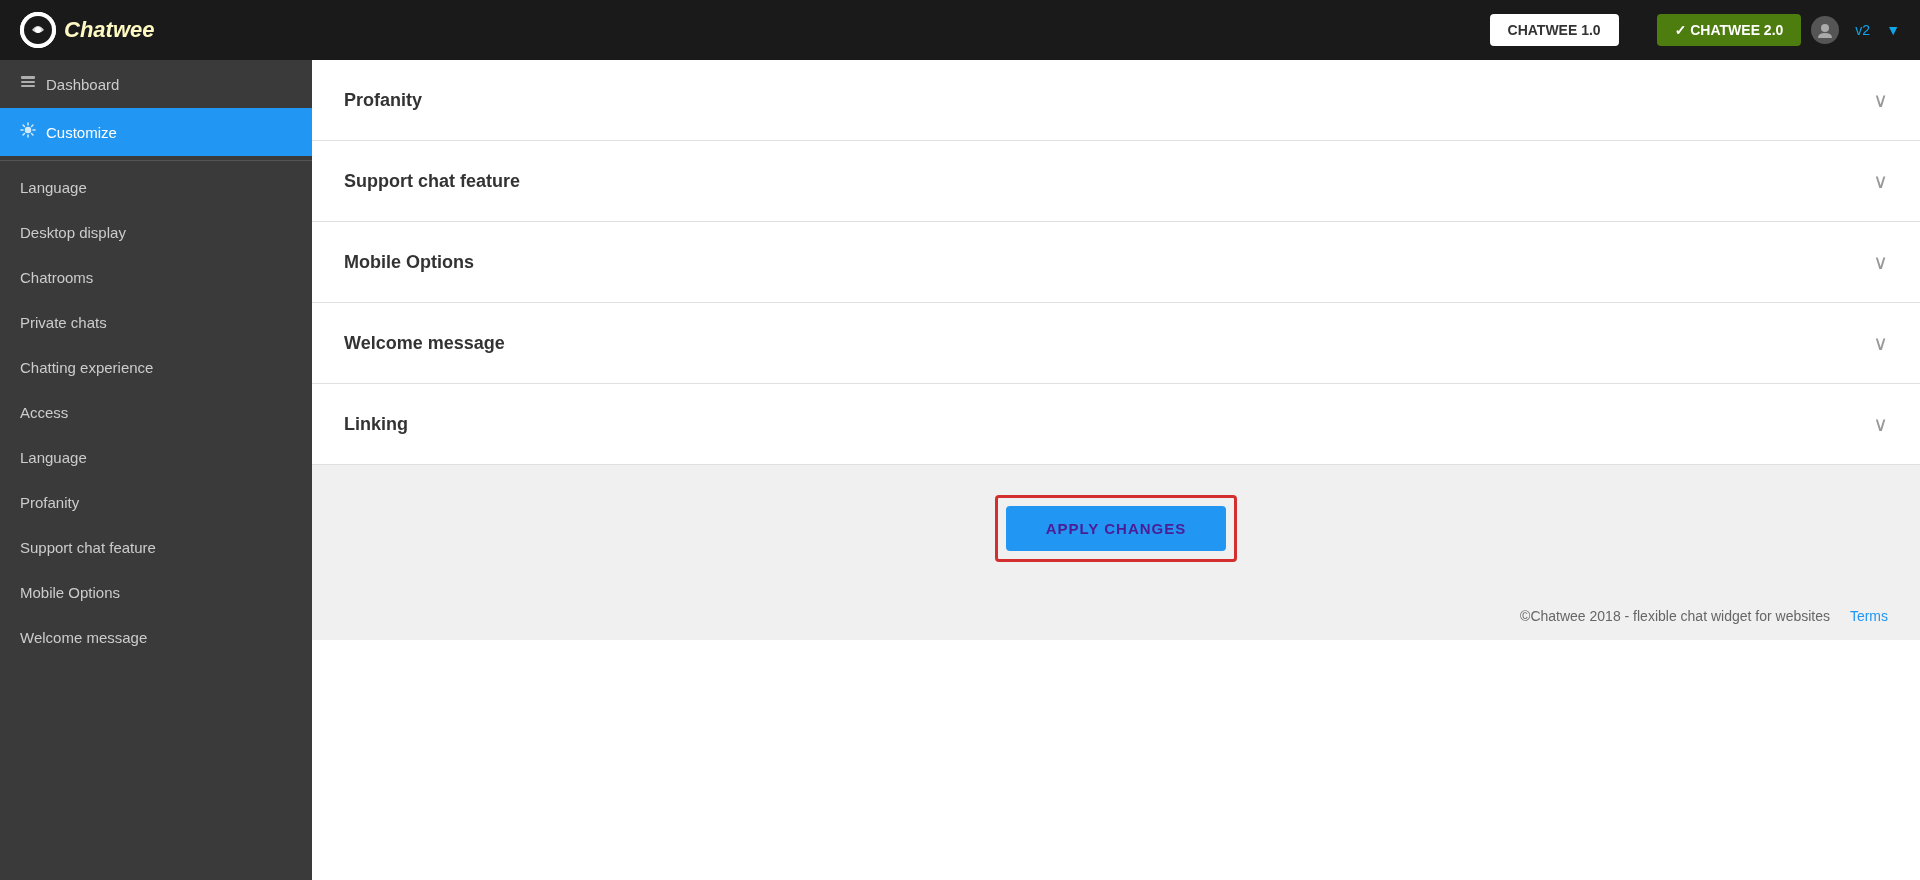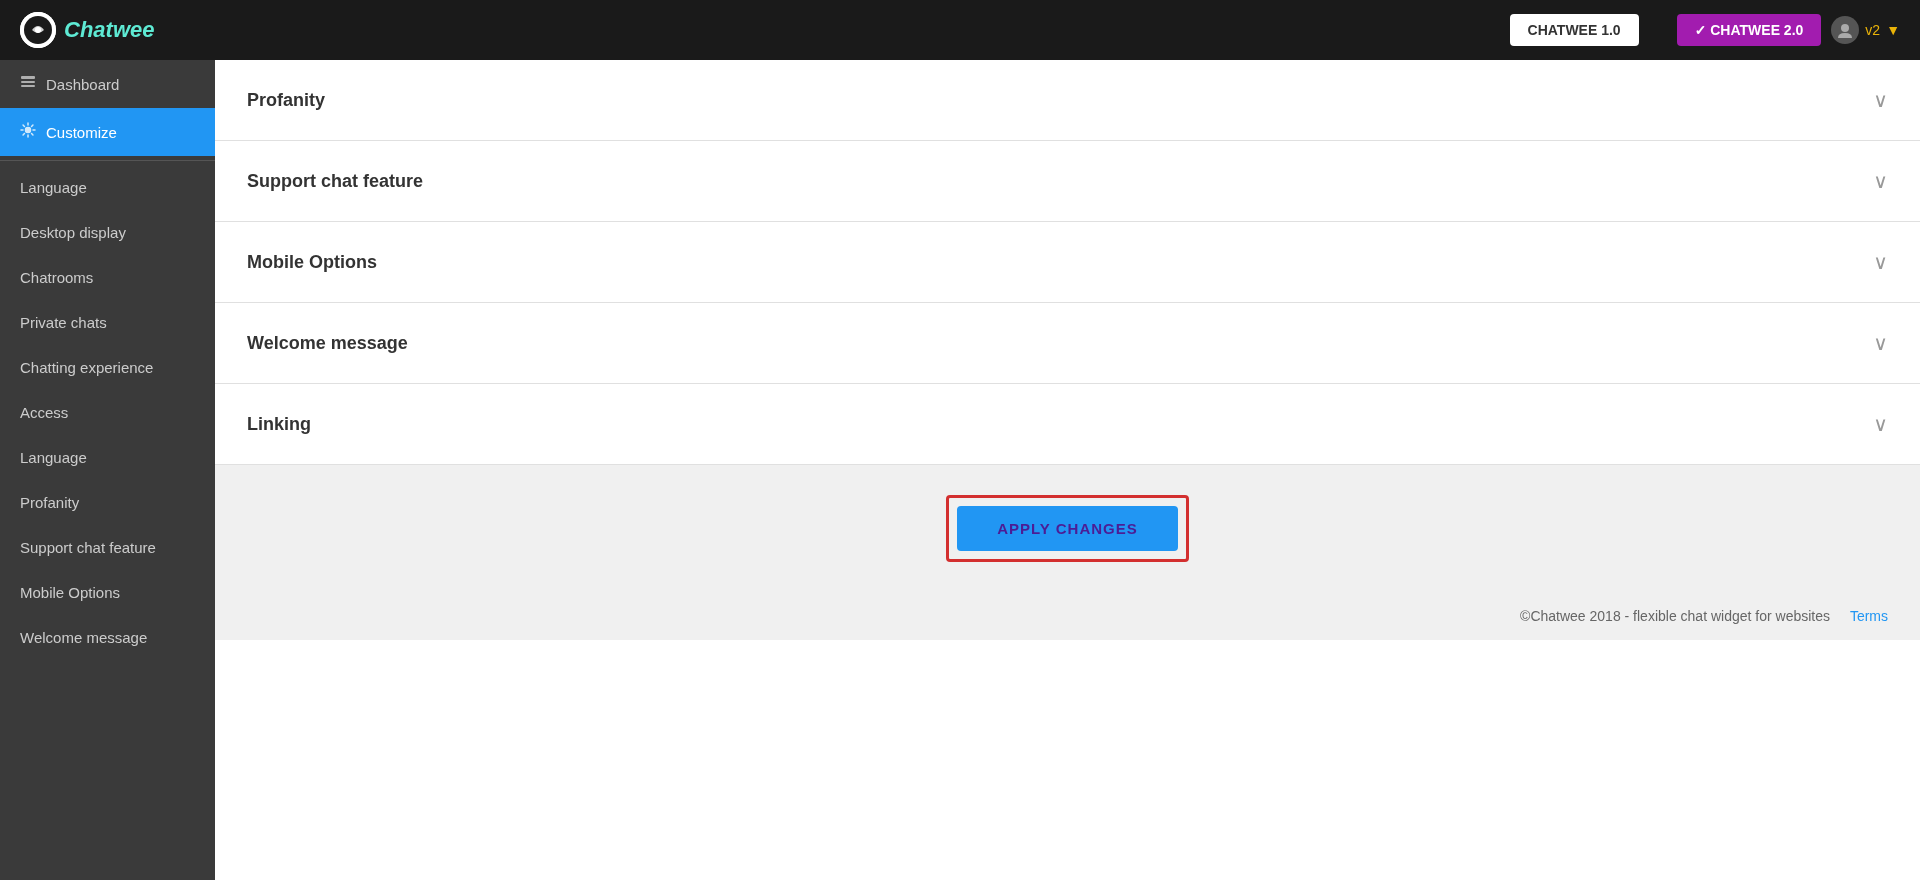--- a/index.html
+++ b/index.html
@@ -26,21 +26,21 @@
       background: #fff;
       border-radius: 50%;
       display: flex;
       align-items: center;
       justify-content: center;
       font-weight: bold;
       color: #1a1a1a;
       font-size: 18px;
     }
     .brand-name {
-      color: #5eead4;
+      color: #fef9c3;
       font-size: 22px;
       font-style: italic;
       font-weight: 600;
     }
     .navbar-right {
       display: flex;
       align-items: center;
       gap: 10px;
     }
     .btn-version {
@@ -50,28 +50,28 @@
       font-weight: 600;
       cursor: pointer;
       border: none;
       margin-left: 28px;
     }
     .btn-v1 {
       background: #fff;
       color: #333;
     }
     .btn-v2 {
-      background: #a21caf;
+      background: #4d7c0f;
       color: #fff;
     }
     .user-menu {
       display: flex;
       align-items: center;
-      gap: 6px;
-      color: #eab308;
+      gap: 16px;
+      color: #0ea5e9;
       font-size: 14px;
       cursor: pointer;
     }
     .user-icon {
       width: 28px;
       height: 28px;
       border-radius: 50%;
       background: #555;
       display: flex;
       align-items: center;
@@ -82,21 +82,21 @@
 
     
     .layout {
       display: flex;
       flex: 1;
       overflow: hidden;
     }
 
     
     .sidebar {
-      width: 215px;
+      width: 312px;
       background: #3a3a3a;
       flex-shrink: 0;
       overflow-y: auto;
       position: relative;
     }
     .sidebar-item {
       padding: 14px 20px;
       color: #ccc;
       font-size: 15px;
       cursor: pointer;

